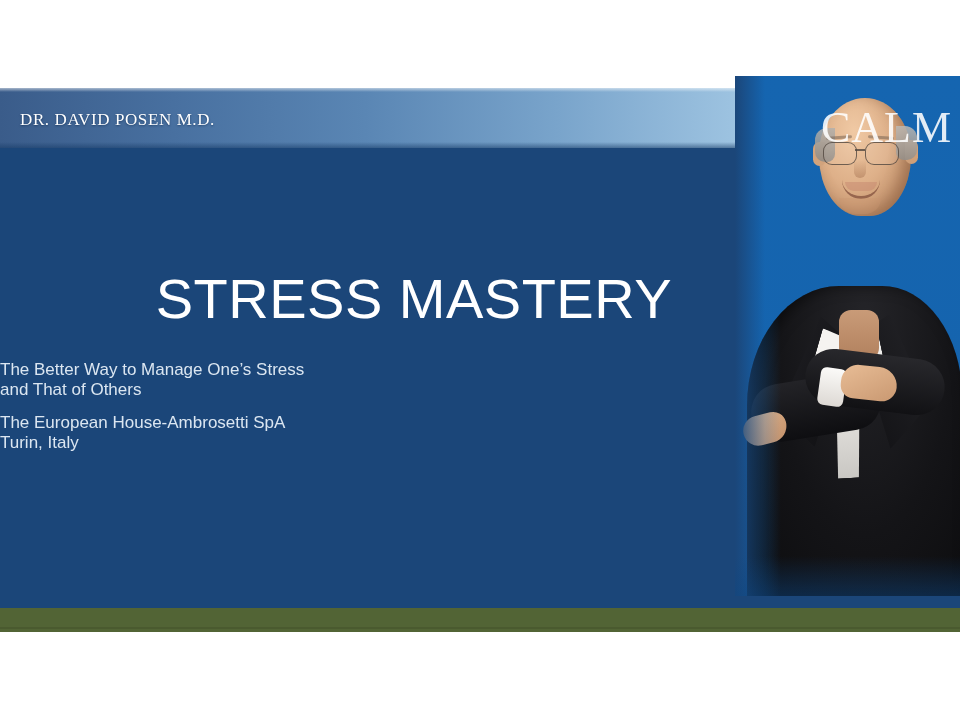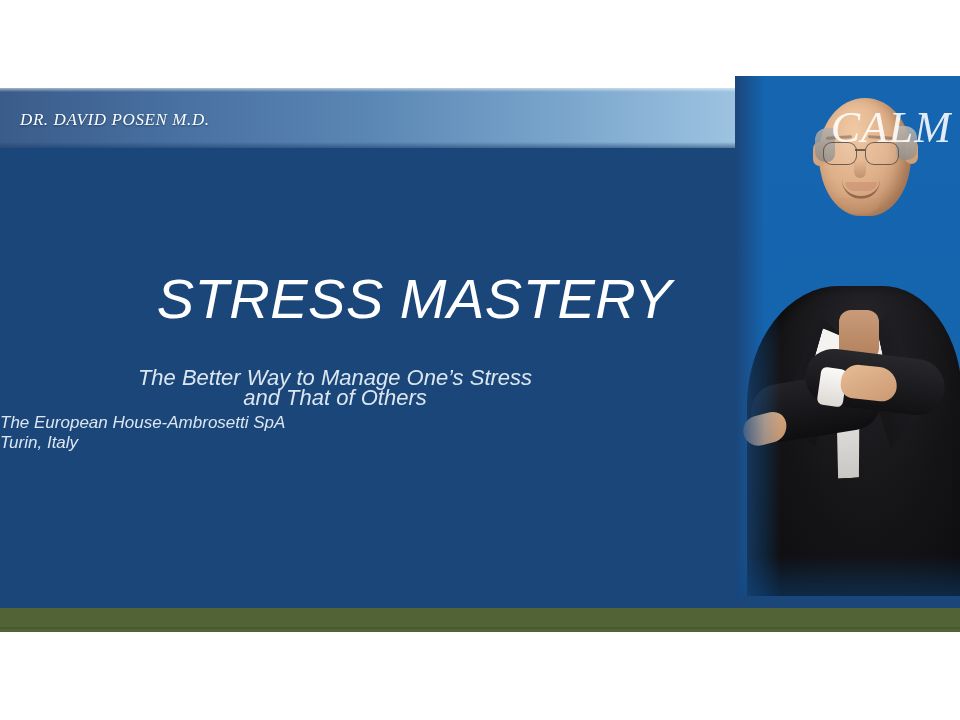--- a/index.html
+++ b/index.html
@@ -12,21 +12,20 @@
     height: 720px;
     overflow: hidden;
     font-family: "Liberation Sans", sans-serif;
   }
 
   .slide-canvas {
     position: relative;
     width: 960px;
     height: 624px;
     background: #ffffff;
-    font-style: italic;
   }
 
   
   .slide-body {
     position: absolute;
     left: 0;
     top: 88px;
     width: 960px;
     height: 520px;
     background: #1b4679;
@@ -392,25 +391,25 @@
     font-family: "Liberation Sans", sans-serif;
     font-size: 56px;
     font-weight: 400;
     color: #ffffff;
     letter-spacing: 0.5px;
     white-space: nowrap;
   }
   .subtitle-block {
     position: absolute;
     left: 0;
-    top: 280px;
+    top: 272px;
     width: 670px;
-    text-align: center;
+    text-align: left;
     font-family: "Liberation Sans", sans-serif;
-    font-size: 22px;
+    font-size: 17px;
     line-height: 20px;
     color: #dbe6f1;
   }
   .venue-block {
     position: absolute;
     left: 0;
     top: 325px;
     width: 670px;
     text-align: left;
     font-family: "Liberation Sans", sans-serif;

